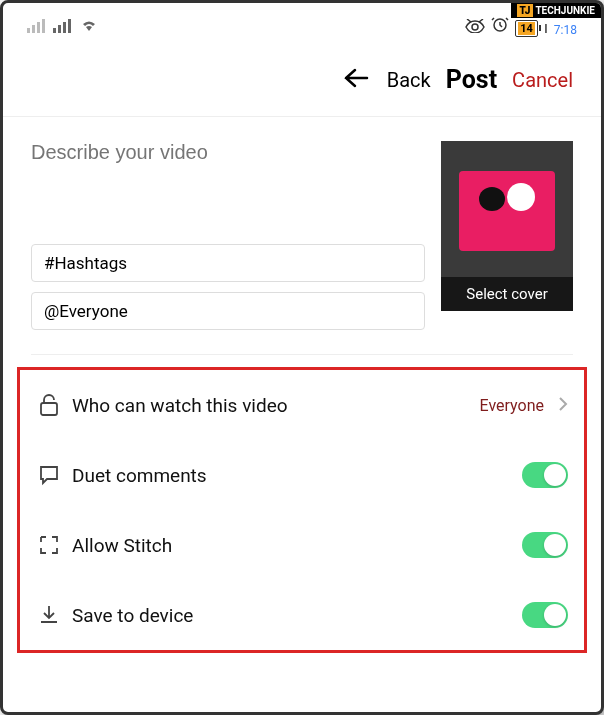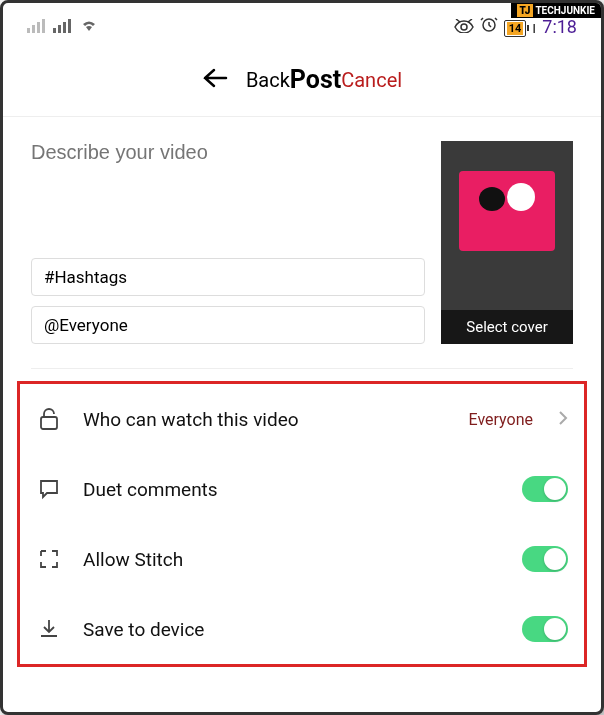--- a/index.html
+++ b/index.html
@@ -82,27 +82,28 @@
       top: 4px;
       width: 2px;
       height: 6px;
       background: #333;
     }
     .battery-fill {
       background: #f5a623;
       color: #000;
       padding: 0 2px;
     }
-    .time { font-size: 18px; color: #4c1d95; }
+    .time { font-size: 12px; color: #3b82f6; }
     
     .nav-header {
       display: flex;
       align-items: center;
-      justify-content: center;
+      justify-content: flex-end;
       padding: 20px 28px 22px;
+      gap: 15px;
     }
     .nav-left { display: flex; align-items: center; gap: 18px; }
     .back-arrow {
       font-size: 24px;
       color: #000;
       cursor: pointer;
     }
     .back-label { font-size: 20px; color: #000; }
     .nav-title { font-size: 25px; font-weight: 700; color: #000; }
     .cancel-btn { font-size: 20px; color: #b91c1c; cursor: pointer; }
@@ -126,21 +127,21 @@
     .tag-chip {
       border: 1px solid #ddd;
       border-radius: 4px;
       padding: 8px 12px;
       font-size: 17px;
       color: #000;
       cursor: pointer;
     }
     .video-thumb {
       width: 132px;
-      height: 203px;
+      height: 170px;
       background: #3a3a3a;
       position: relative;
       cursor: pointer;
     }
     .thumb-img {
       position: absolute;
       top: 30px;
       left: 18px;
       width: 96px;
       height: 80px;
@@ -189,21 +190,21 @@
     .highlight-box {
       border: 3px solid #dc2626;
       margin: 12px 14px 0;
       padding: 0;
     }
     .settings-list { }
     .setting-row {
       display: flex;
       align-items: center;
       padding: 22px 16px;
-      gap: 21px;
+      gap: 10px;
     }
     .setting-icon {
       width: 26px;
       height: 26px;
       display: flex;
       align-items: center;
       justify-content: center;
       color: #444;
       flex-shrink: 0;
     }

